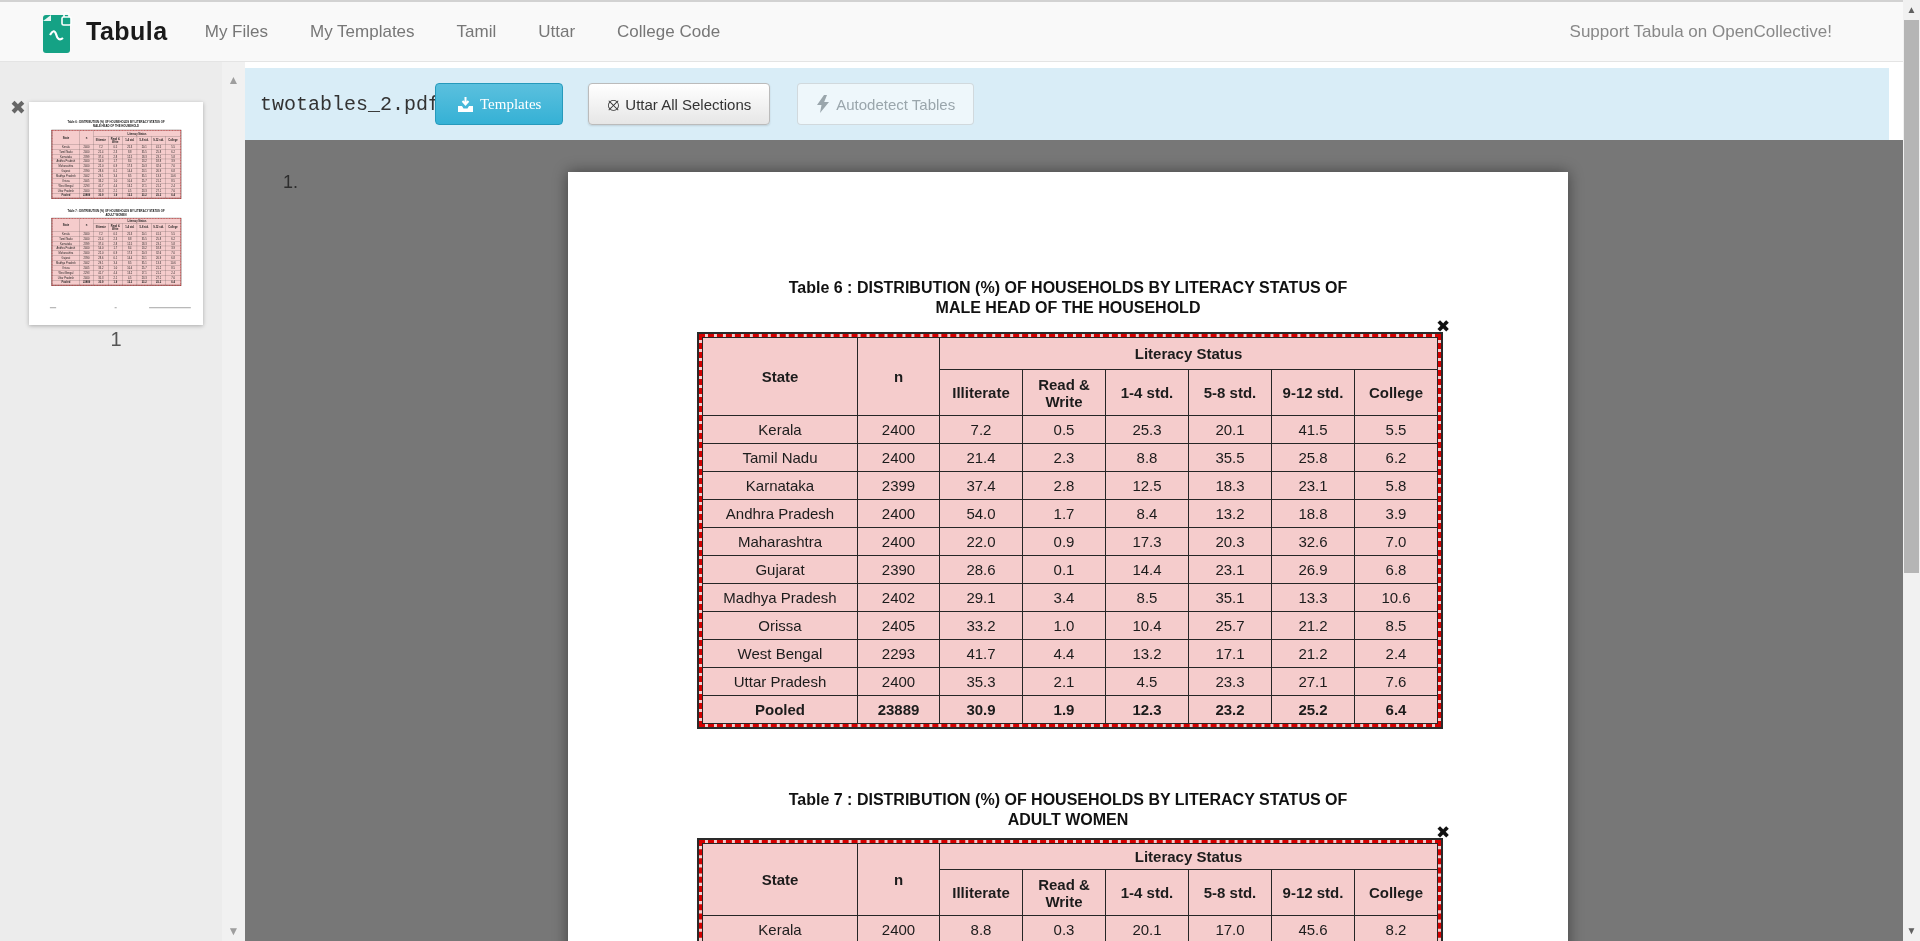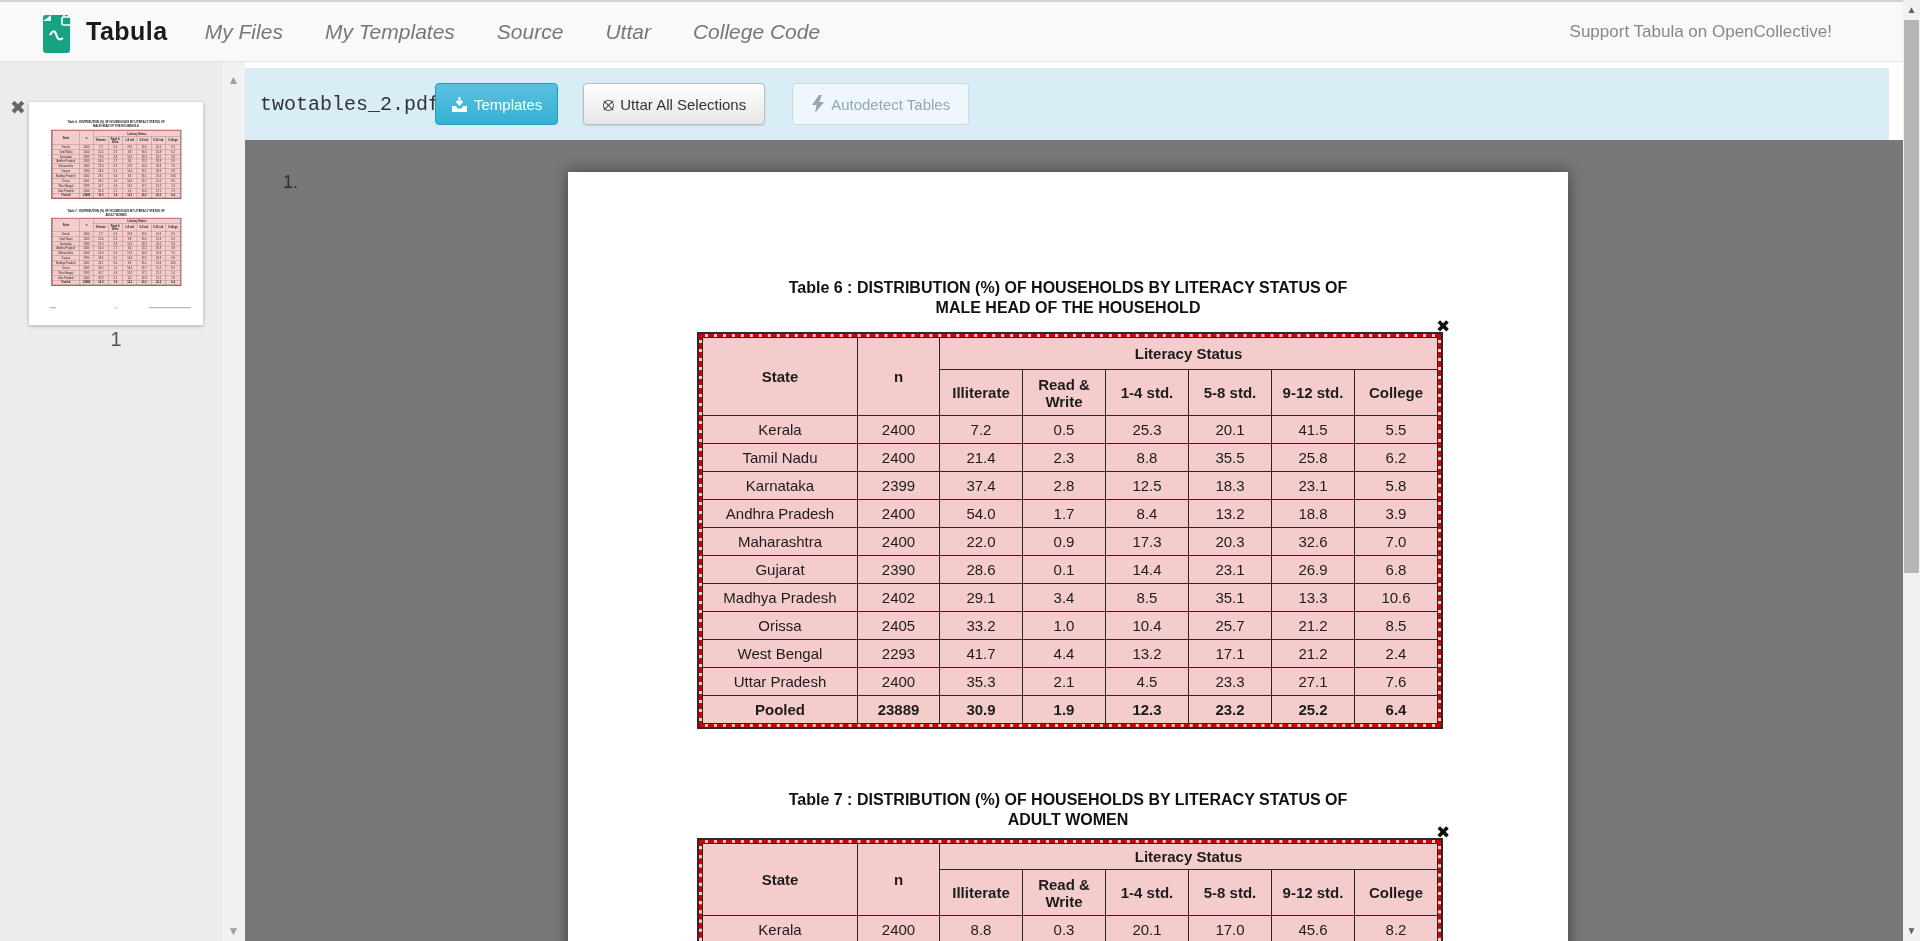--- a/index.html
+++ b/index.html
@@ -6,42 +6,42 @@
   html,body { width:1920px; height:941px; overflow:hidden; background:#fff;
               font-family:"Liberation Sans","DejaVu Sans",sans-serif; }
 
   
   .navbar { position:absolute; left:0; top:0; width:1920px; height:62px;
             background:#f9f9f9; border-top:2px solid #d2d2d2; border-bottom:1px solid #e4e4e4;
             display:flex; align-items:center; padding-left:43px; }
   .brand-wrap { display:flex; align-items:center; cursor:pointer; }
   .brand { font-size:25px; font-weight:bold; color:#1a1a1a; margin-left:12px; letter-spacing:.5px; }
   .nav-links { display:flex; margin-left:37px; }
-  .nav-link { font-size:21px; color:#777; margin-right:42px; cursor:pointer; white-space:nowrap;font-style:italic; }
+  .nav-link { font-size:17px; color:#777; margin-right:42px; cursor:pointer; white-space:nowrap; }
   .nav-support { margin-left:auto; margin-right:88px; font-size:17px; color:#888; cursor:pointer; }
 
   
   .sidebar { position:absolute; left:0; top:62px; width:245px; height:879px; background:#ececec; }
   .sidebar-track { position:absolute; right:0; top:0; width:23px; height:100%; background:#f1f1f1; }
   .tri { position:absolute; font-size:12px; color:#9e9e9e; left:50%; transform:translateX(-50%); cursor:pointer; }
   .thumb-close { position:absolute; left:10px; top:36px; font-size:19px; color:#666; cursor:pointer; line-height:1; }
   .thumbnail { position:absolute; left:29px; top:40px; width:174px; height:223px; background:#fff;
                overflow:hidden; box-shadow:0 1px 4px rgba(0,0,0,.28); cursor:pointer; }
   .thumb-scale { transform:scale(0.174); transform-origin:0 0; }
   .thumb-pagenum { position:absolute; left:29px; top:266px; width:174px; text-align:center;
                    font-size:20px; color:#555; }
 
   
   .toolbar { position:absolute; left:245px; top:68px; width:1644px; height:72px; background:#d9edf7;
              display:flex; align-items:center; padding-left:15px; }
   .filename { font-size:20px; color:#333; width:131px; margin-right:44px; white-space:nowrap;font-family:Liberation Mono, monospace; }
   .btn { height:42px; display:flex; align-items:center; border-radius:4px; font-size:15px;
          cursor:pointer; white-space:nowrap; border:1px solid transparent; }
   .btn svg, .btn .glyph { margin-right:6px; }
-  .btn-info { background:linear-gradient(#5bc0de,#35b1d5); border-color:#269abc; color:#fff; padding:0 15px; }
+  .btn-info { background:linear-gradient(#5bc0de,#35b1d5); border-color:#269abc; color:#fff; padding:0 21px;font-family:Liberation Serif, serif; }
   .btn-default { background:linear-gradient(#ffffff,#e6e6e6); border-color:#bbb; color:#333;
                  padding:0 18px; box-shadow:0 1px 2px rgba(0,0,0,.12); margin-left:25px; }
   .btn-disabled { background:rgba(255,255,255,.55); border-color:rgba(0,0,0,.12); color:#9aa6ac;
                   padding:0 18px; margin-left:27px; cursor:default; box-shadow:none; }
   .btn-success { background:linear-gradient(#5cb85c,#449d44); border-color:#398439; color:#fff;
                  padding:0 20px; margin-left:auto; margin-right:38px; }
   .glyph { font-size:18px; line-height:1; }
 
   .viewer { position:absolute; left:245px; top:140px; width:1658px; height:801px;
             background:#777777; overflow:hidden; }
@@ -83,21 +83,21 @@
       <path d="M0 10 L8 10 L8 4 Z" fill="#ffffff" opacity=".9"></path>
       <path d="M7 24 q4 -7 6 -1 q2 8 7 4" stroke="#ffffff" stroke-width="2.2" fill="none"></path>
       <rect x="19" y="6" width="9" height="8" rx="1.5" fill="#15a285" stroke="#ffffff" stroke-width="1.6"></rect>
       <path d="M21 6 v-2 a2.5 2.5 0 0 1 5 0 v2" stroke="#ffffff" stroke-width="1.6" fill="none"></path>
     </svg>
     <span class="brand">Tabula</span>
   </div>
   <div class="nav-links" id="nav-links">
       <span class="nav-link">My Files</span>
       <span class="nav-link">My Templates</span>
-      <span class="nav-link">Source</span>
+      <span class="nav-link">Tamil</span>
       <span class="nav-link">Uttar</span>
       <span class="nav-link">College Code</span>
     </div>
   <span class="nav-support">Support Tabula on OpenCollective!</span>
 </nav>
 
 <aside class="sidebar">
   <span class="thumb-close">✖</span>
   <div class="thumbnail">
     <div class="thumb-scale">

